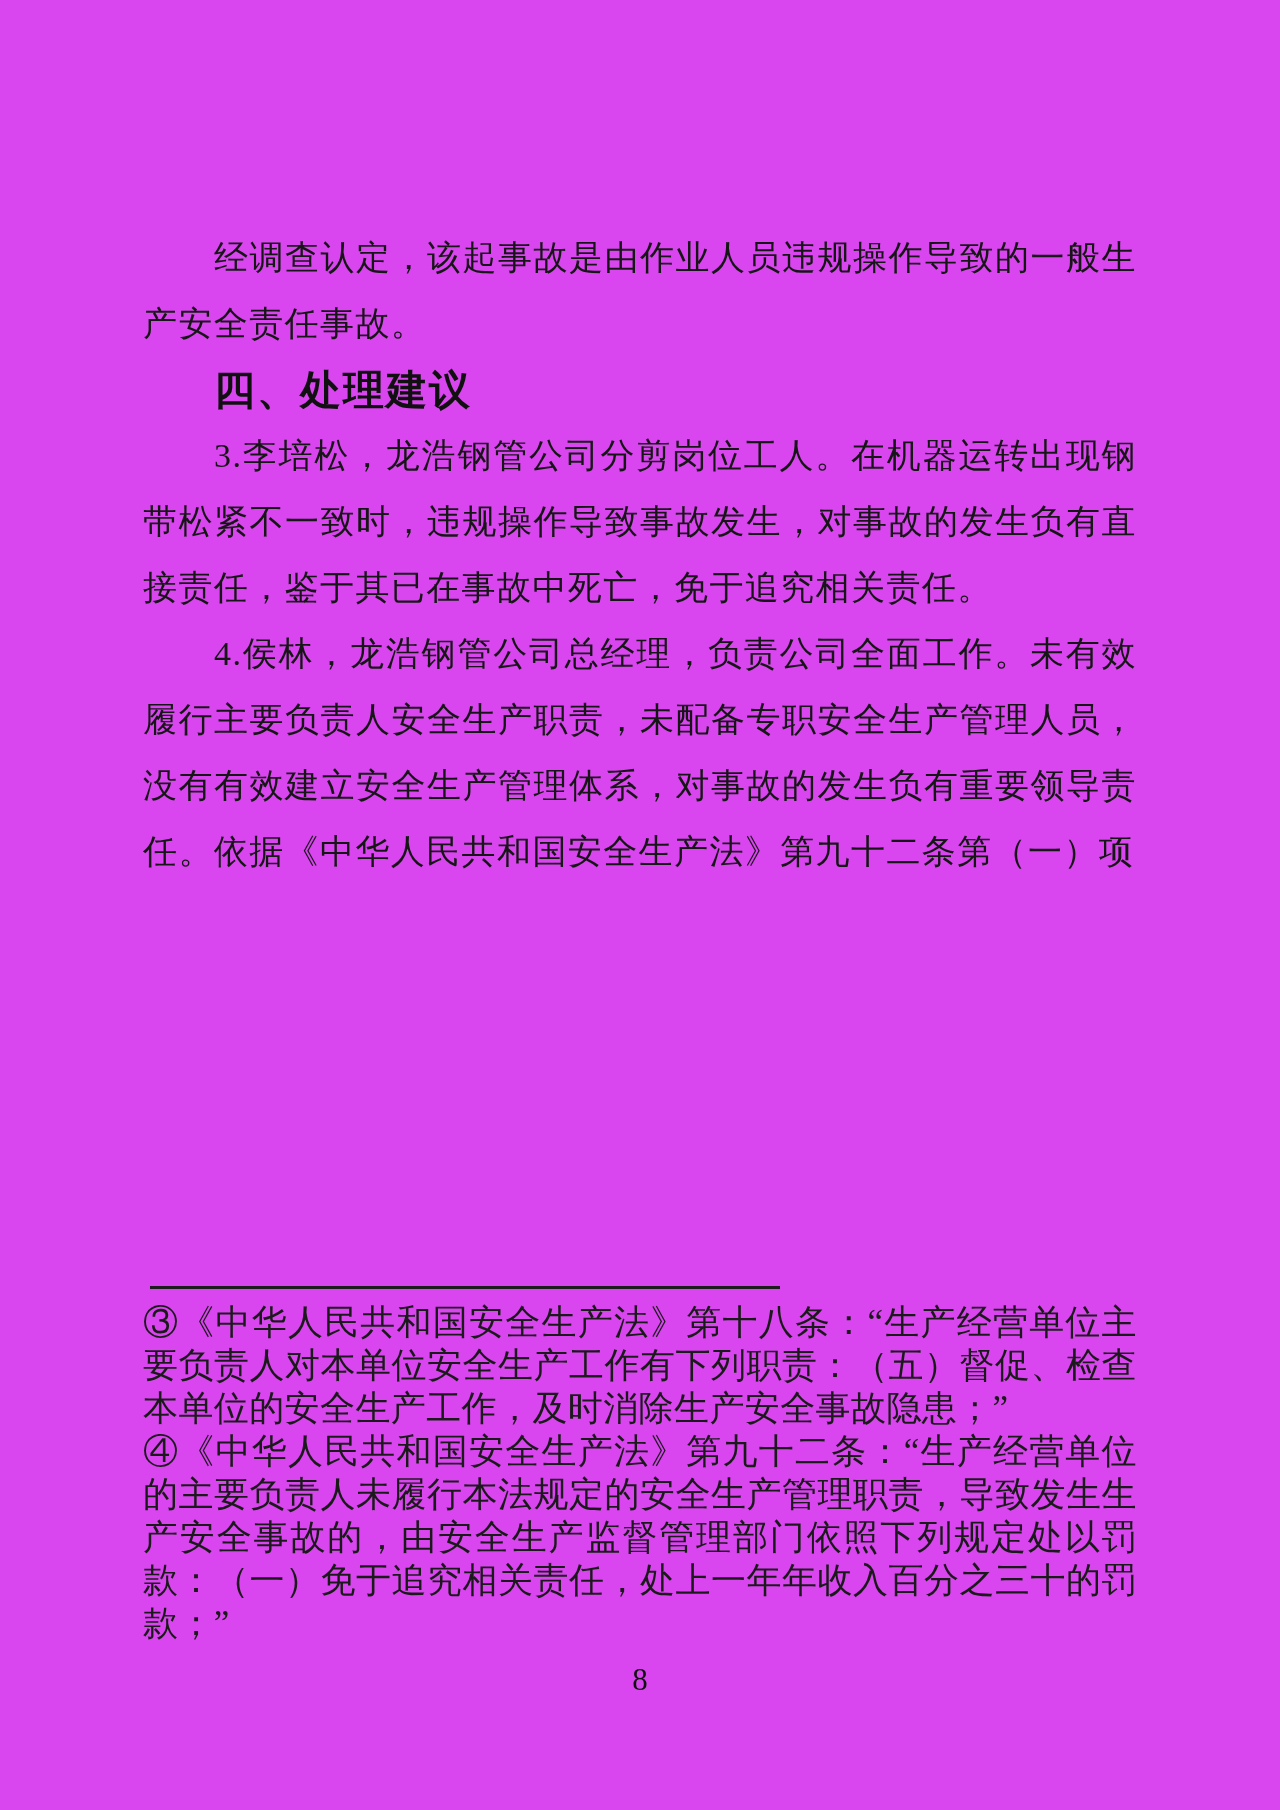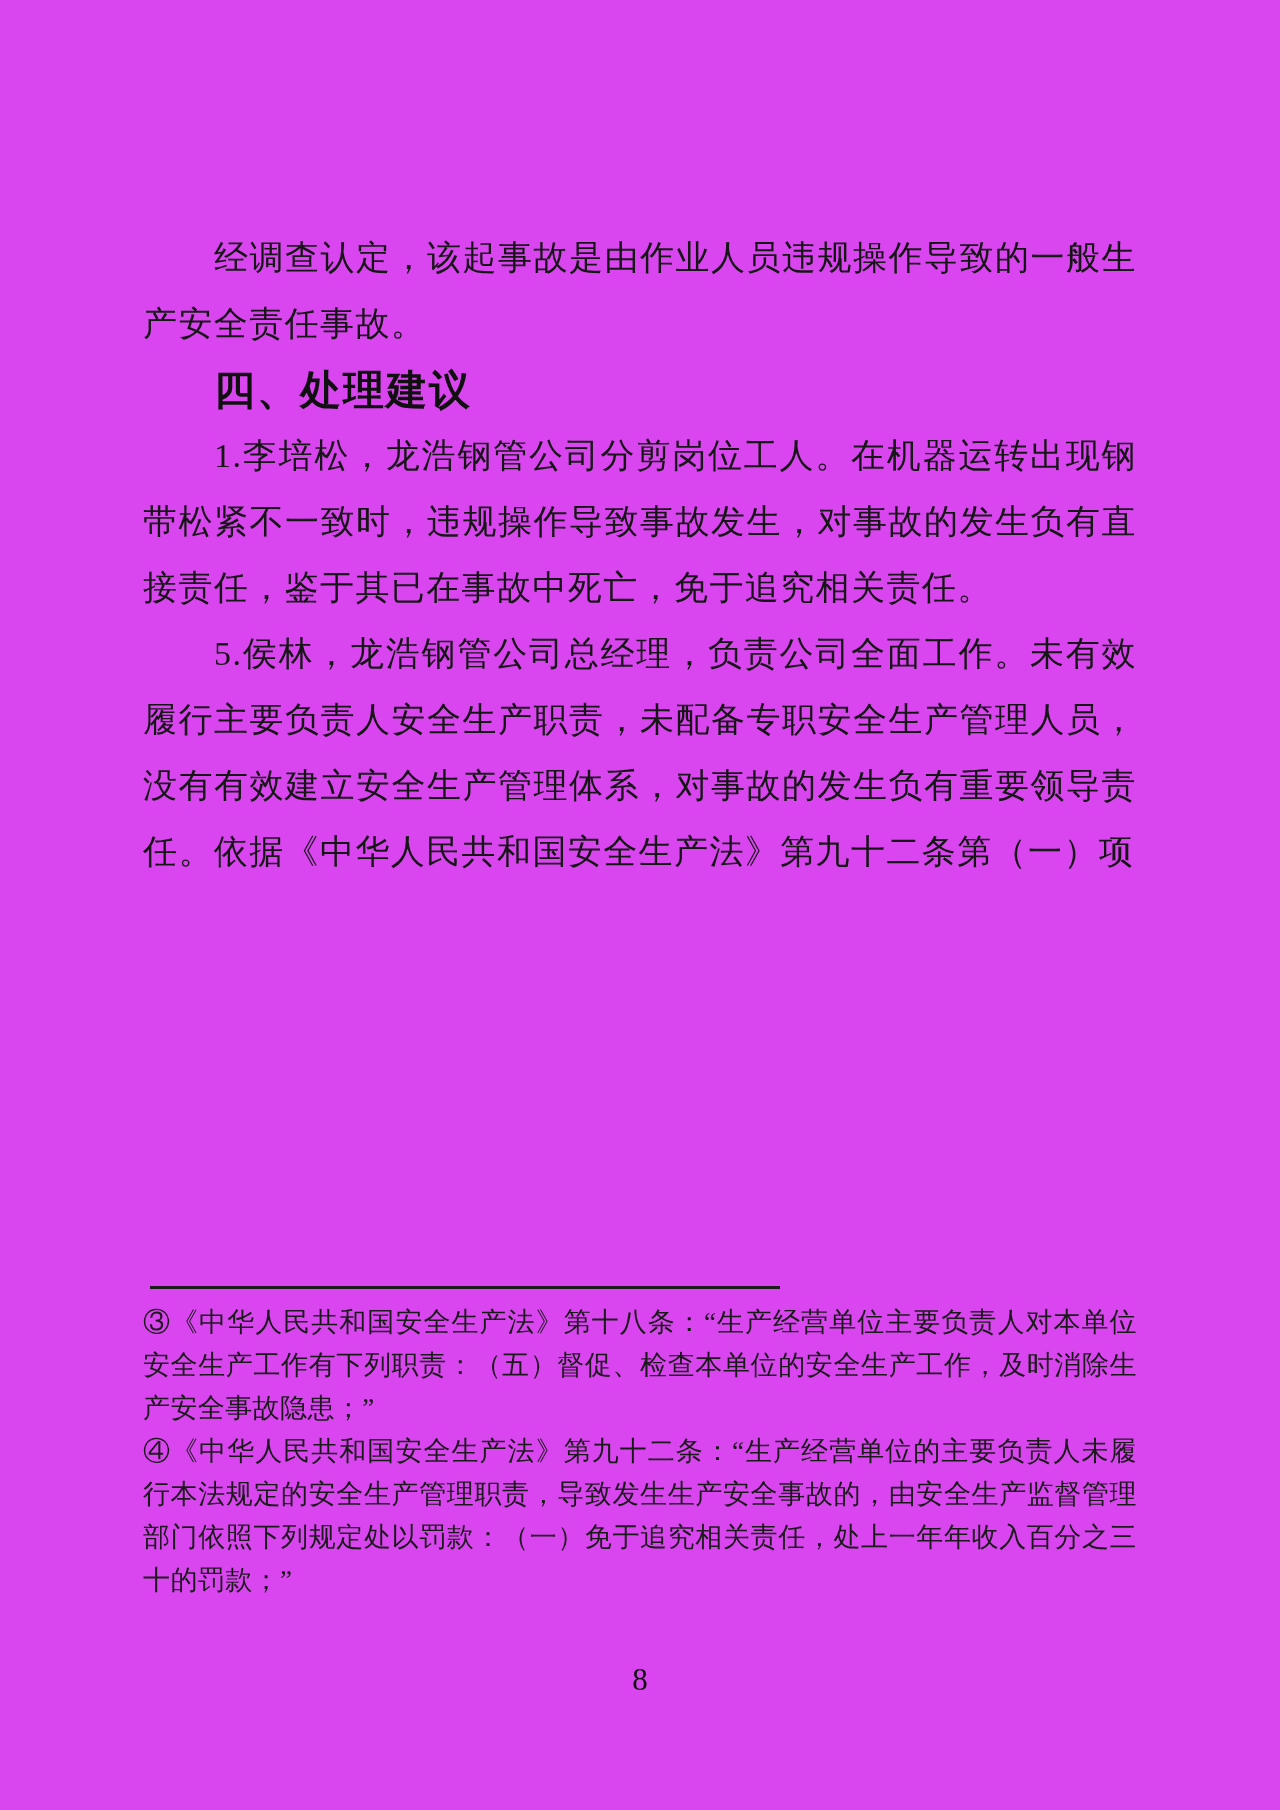--- a/index.html
+++ b/index.html
@@ -68,21 +68,21 @@
   }
   .footnotes {
     position: absolute;
     left: 143px;
     top: 1301px;
     width: 994px;
   }
   .footnote {
     margin: 0;
     font-family: "Liberation Serif", "DejaVu Serif", serif;
-    font-size: 27px;
+    font-size: 35px;
     line-height: 43px;
     letter-spacing: 0.4px;
     text-align: justify;
     text-justify: inter-character;
     color: #1a1a1a;
   }
   .page-number {
     position: absolute;
     left: 0;
     top: 1662px;
@@ -97,24 +97,24 @@
 <body>
 
 <div class="page">
 
   <div class="content">
     <p class="body-para">经调查认定，该起事故是由作业人员违规操作导致的一般生产安全责任事故。</p>
 
     <h2 class="heading-1">四、处理建议</h2>
 
 
-    <p class="body-para">1.李培松，龙浩钢管公司分剪岗位工人。在机器运转出现钢带松紧不一致时，违规操作导致事故发生，对事故的发生负有直接责任，鉴于其已在事故中死亡，免于追究相关责任。</p>
+    <p class="body-para">3.李培松，龙浩钢管公司分剪岗位工人。在机器运转出现钢带松紧不一致时，违规操作导致事故发生，对事故的发生负有直接责任，鉴于其已在事故中死亡，免于追究相关责任。</p>
 
 
-    <p class="body-para">5.侯林，龙浩钢管公司总经理，负责公司全面工作。未有效履行主要负责人安全生产职责，未配备专职安全生产管理人员，没有有效建立安全生产管理体系，对事故的发生负有重要领导责任。依据《中华人民共和国安全生产法》第九十二条第（一）项</p>
+    <p class="body-para">4.侯林，龙浩钢管公司总经理，负责公司全面工作。未有效履行主要负责人安全生产职责，未配备专职安全生产管理人员，没有有效建立安全生产管理体系，对事故的发生负有重要领导责任。依据《中华人民共和国安全生产法》第九十二条第（一）项</p>
   </div>
 
   <div class="footnote-rule"></div>
 
   <div class="footnotes">
     <p class="footnote"><span>③</span><span>《中华人民共和国安全生产法》第十八条：“生产经营单位主要负责人对本单位安全生产工作有下列职责：（五）督促、检查本单位的安全生产工作，及时消除生产安全事故隐患；”</span></p>
     <p class="footnote"><span>④</span><span>《中华人民共和国安全生产法》第九十二条：“生产经营单位的主要负责人未履行本法规定的安全生产管理职责，导致发生生产安全事故的，由安全生产监督管理部门依照下列规定处以罚款：（一）免于追究相关责任，处上一年年收入百分之三十的罚款；”</span></p>
   </div>
 
   <div class="page-number">8</div>

